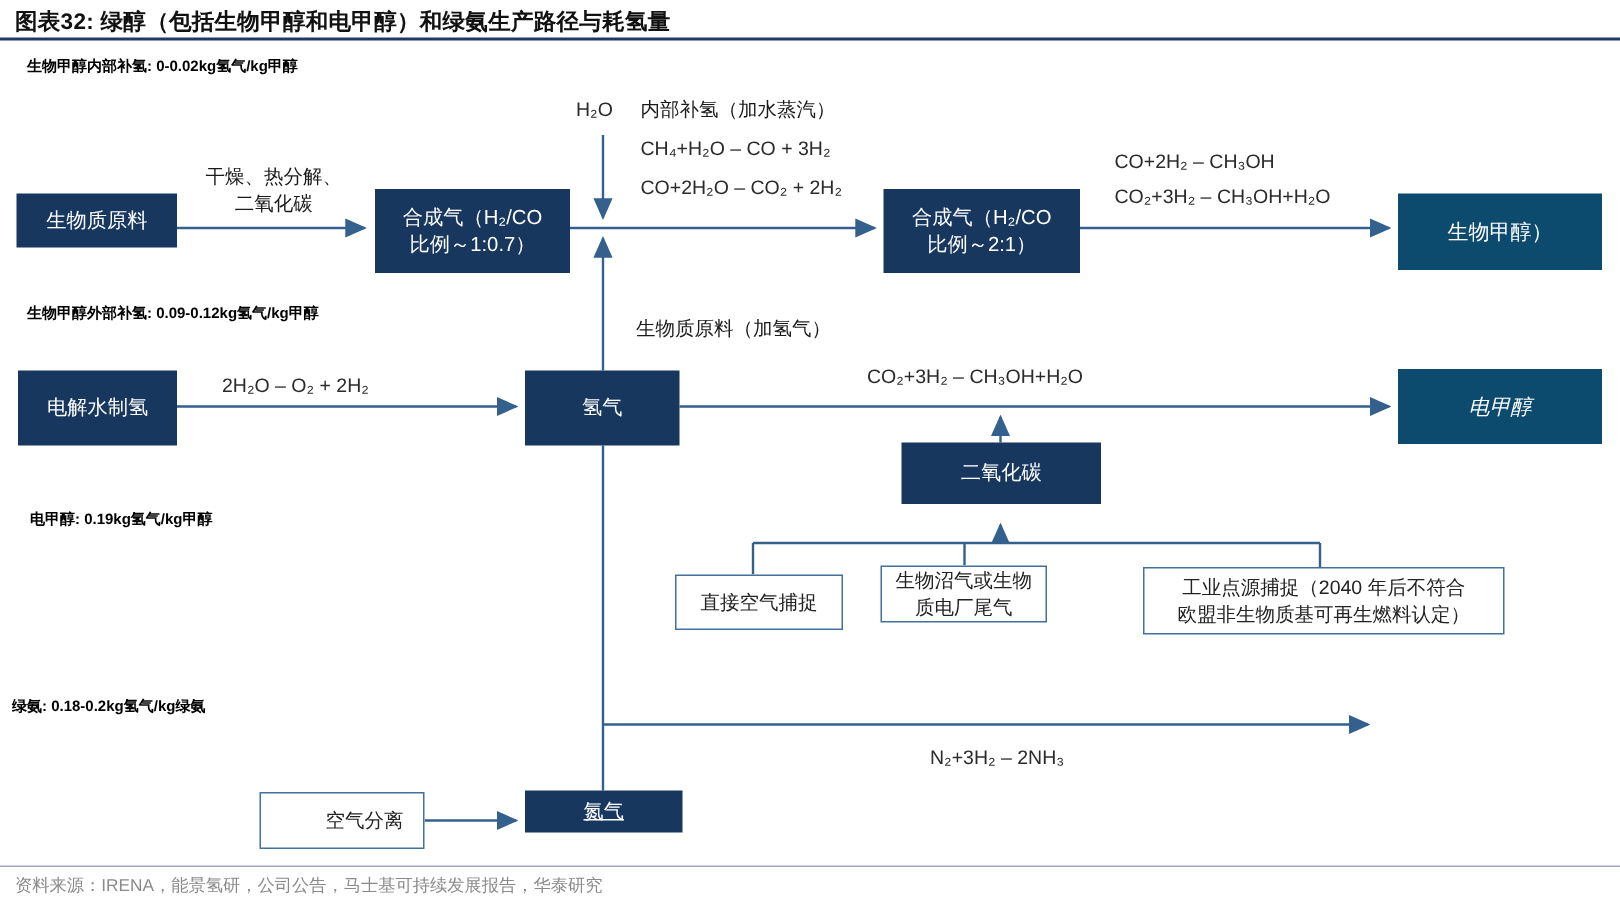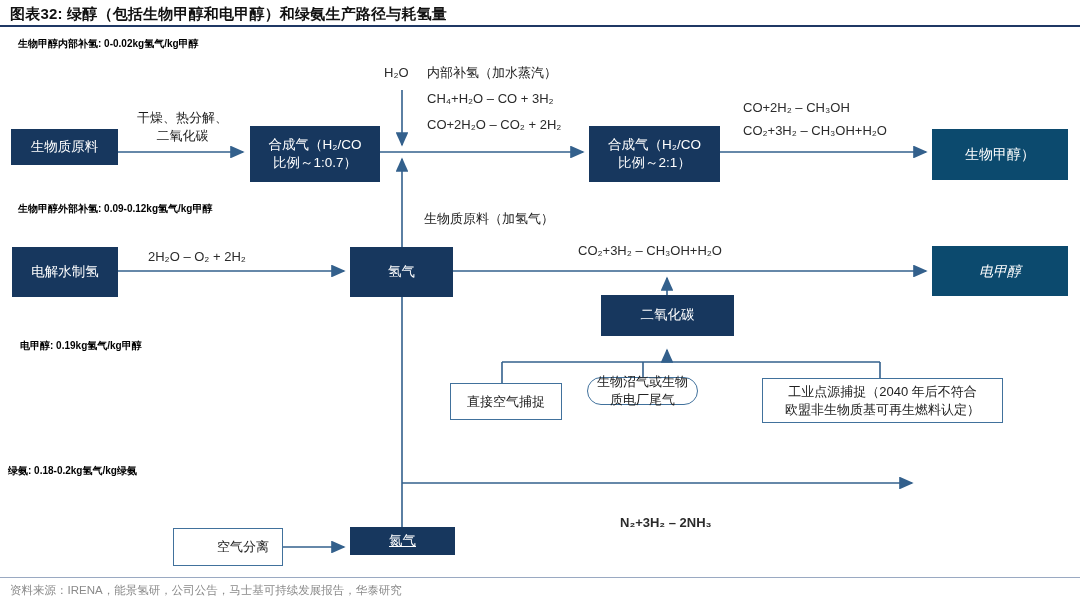--- a/index.html
+++ b/index.html
@@ -72,32 +72,32 @@
 比例～2:1）</div>
   <div class="abs box box-dark" style="left:350px;top:247px;width:103px;height:50px;">氢气</div>
   <div class="abs box box-dark" style="left:12px;top:247px;width:106px;height:50px;">电解水制氢</div>
   <div class="abs box box-dark" style="left:601px;top:295px;width:133px;height:41px;">二氧化碳</div>
   <div class="abs box box-dark" style="left:350px;top:527px;width:105px;height:28px;text-decoration:underline;">氮气</div>
 
   <div class="abs box box-light" style="left:932px;top:129px;width:136px;height:51px;">生物甲醇）</div>
   <div class="abs box box-light" style="left:932px;top:246px;width:136px;height:50px;font-style:italic;">电甲醇</div>
 
   <div class="abs box box-white" style="left:450px;top:383px;width:112px;height:37px;">直接空气捕捉</div>
-  <div class="abs box box-white" style="left:587px;top:377px;width:111px;height:28px;border-radius:16px;">生物沼气或生物
+  <div class="abs box box-white" style="left:587px;top:377px;width:111px;height:38px;">生物沼气或生物
 质电厂尾气</div>
   <div class="abs box box-white" style="left:762px;top:378px;width:241px;height:45px;">工业点源捕捉（2040 年后不符合
 欧盟非生物质基可再生燃料认定）</div>
   <div class="abs box box-white" style="left:173px;top:528px;width:110px;height:38px;padding-left:30px;">空气分离</div>
 
   <div class="abs rxn" style="left:384px;top:65px;">H₂O</div>
   <div class="abs cjk-label" style="left:427px;top:64px;">内部补氢（加水蒸汽）</div>
   <div class="abs rxn" style="left:427px;top:91px;">CH₄+H₂O – CO + 3H₂</div>
   <div class="abs rxn" style="left:427px;top:117px;">CO+2H₂O – CO₂ + 2H₂</div>
   <div class="abs cjk-label" style="left:120px;top:109px;width:125px;text-align:center;">干燥、热分解、
 二氧化碳</div>
   <div class="abs rxn" style="left:743px;top:100px;">CO+2H₂ – CH₃OH</div>
   <div class="abs rxn" style="left:743px;top:123px;">CO₂+3H₂ – CH₃OH+H₂O</div>
   <div class="abs rxn" style="left:148px;top:249px;">2H₂O – O₂ + 2H₂</div>
   <div class="abs cjk-label" style="left:424px;top:210px;">生物质原料（加氢气）</div>
   <div class="abs rxn" style="left:578px;top:243px;">CO₂+3H₂ – CH₃OH+H₂O</div>
-  <div class="abs rxn" style="left:620px;top:515px;font-weight:bold;">N₂+3H₂ – 2NH₃</div>
+  <div class="abs rxn" style="left:620px;top:497px;">N₂+3H₂ – 2NH₃</div>
 
 </div>
 
 </body></html>

